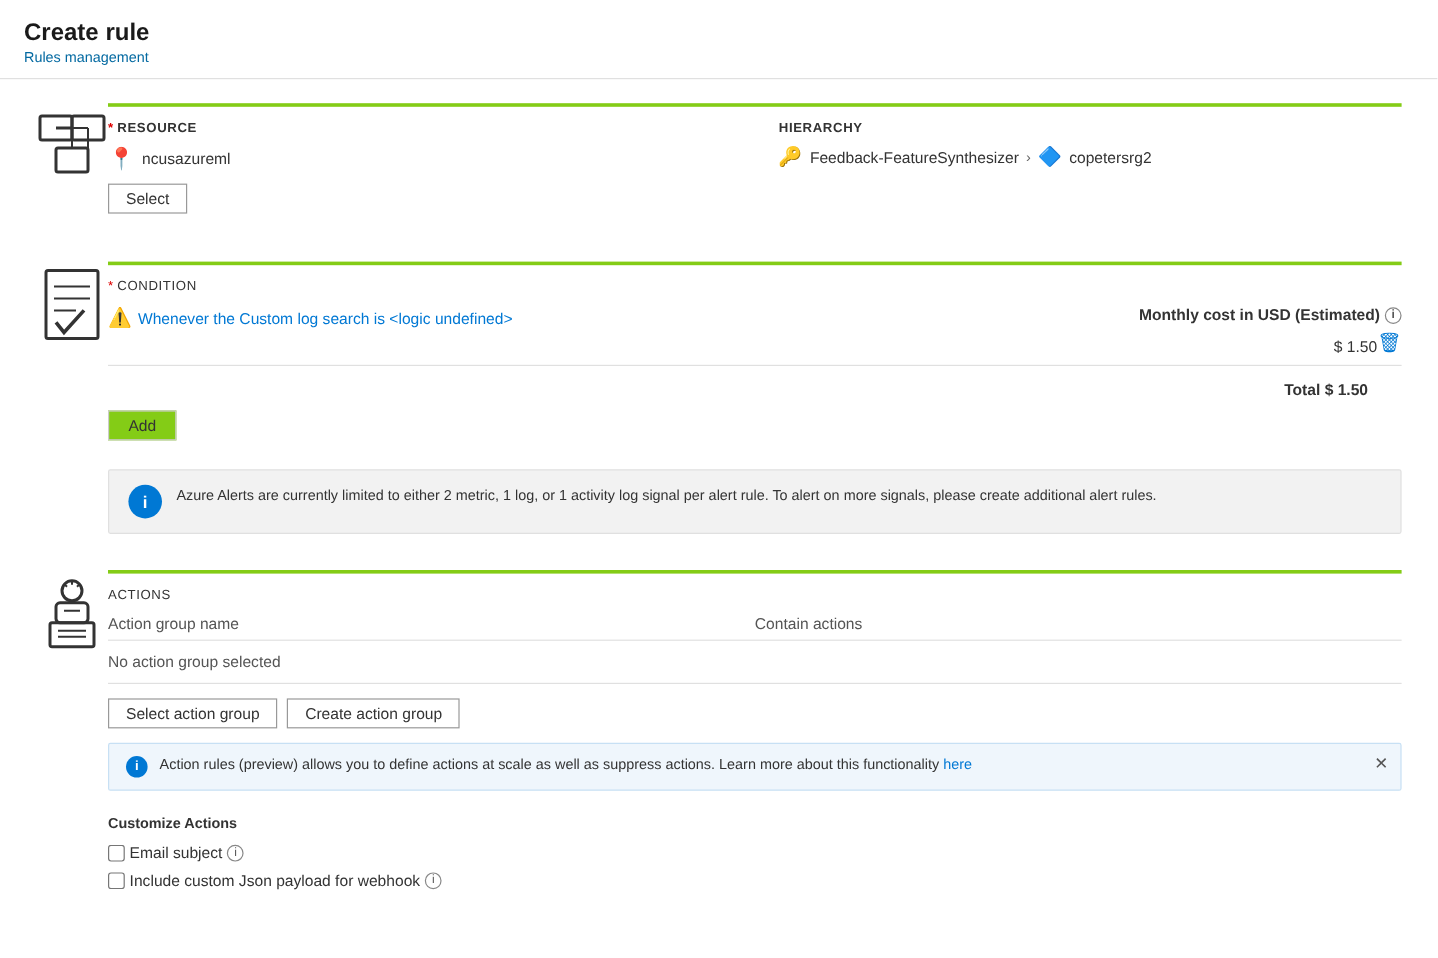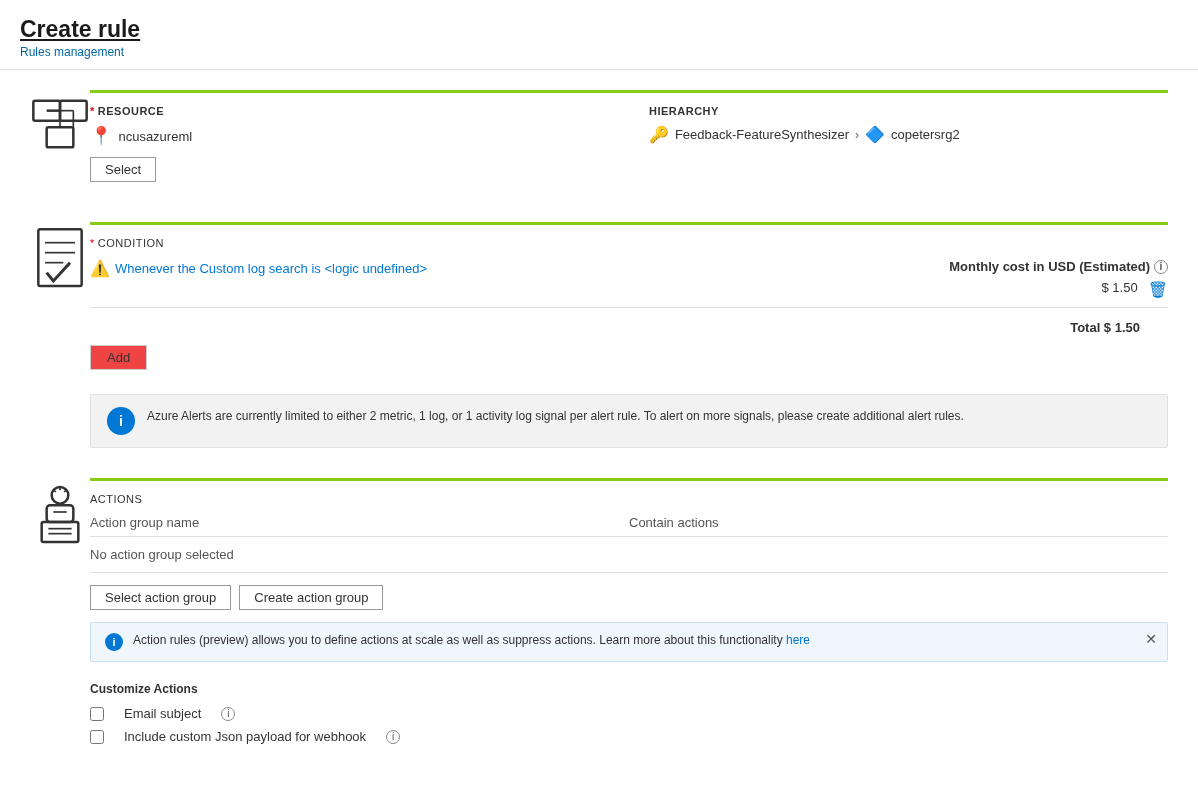--- a/index.html
+++ b/index.html
@@ -9,24 +9,23 @@
       background: #fff;
       color: #333;
       width: 1198px;
       min-height: 798px;
     }
     .page-header {
       padding: 16px 20px 10px 20px;
       border-bottom: 1px solid #e0e0e0;
     }
     .page-title {
-      font-size: 23px;
+      font-size: 20px;
       font-weight: 600;
       color: #1a1a1a;
-      text-decoration: underline;
     }
     .page-subtitle {
       font-size: 12px;
       color: #0369a1;
       margin-top: 2px;
     }
     .main-content {
       padding: 20px 30px;
     }
     .section {
@@ -115,42 +114,41 @@
       font-size: 13px;
       font-weight: 600;
       margin-bottom: 6px;
       display: flex;
       align-items: center;
       gap: 4px;
     }
     .cost-value {
       font-size: 13px;
       display: flex;
-      align-items: flex-start;
+      align-items: flex-end;
       justify-content: flex-end;
-      gap: 10px;
     }
     .condition-link {
       color: #0078d4;
       text-decoration: none;
       display: flex;
       align-items: center;
       gap: 5px;
       font-size: 13px;
     }
     .total-row {
       text-align: right;
       font-weight: 700;
       margin-top: 4px;
       font-size: 13px;
       padding-right: 28px;
     }
     .add-btn {
       border: 1px solid #ccc;
-      background: #ef4444;
+      background: #84cc16;
       padding: 4px 16px;
       font-size: 13px;
       cursor: pointer;
       color: #333;
       margin-bottom: 12px;
     }
     .info-banner {
       background: #f2f2f2;
       border: 1px solid #e0e0e0;
       padding: 12px 16px;
@@ -248,21 +246,21 @@
       margin-top: 20px;
     }
     .customize-title {
       font-weight: 700;
       font-size: 12px;
       margin-bottom: 10px;
     }
     .checkbox-row {
       display: flex;
       align-items: center;
-      gap: 20px;
+      gap: 4px;
       margin-bottom: 8px;
       font-size: 13px;
     }
     .checkbox-row input[type="checkbox"] {
       width: 14px;
       height: 14px;
     }
     .info-circle {
       display: inline-flex;
       align-items: center;

